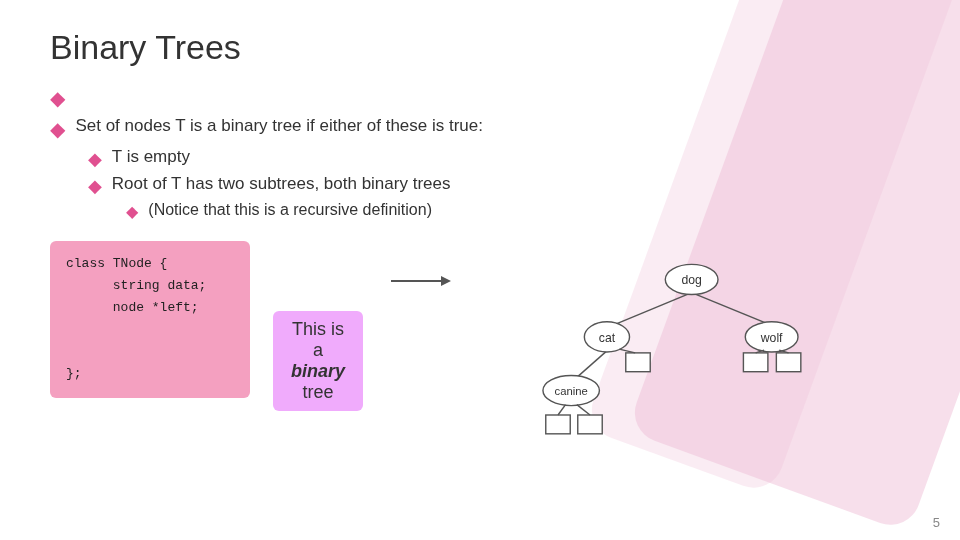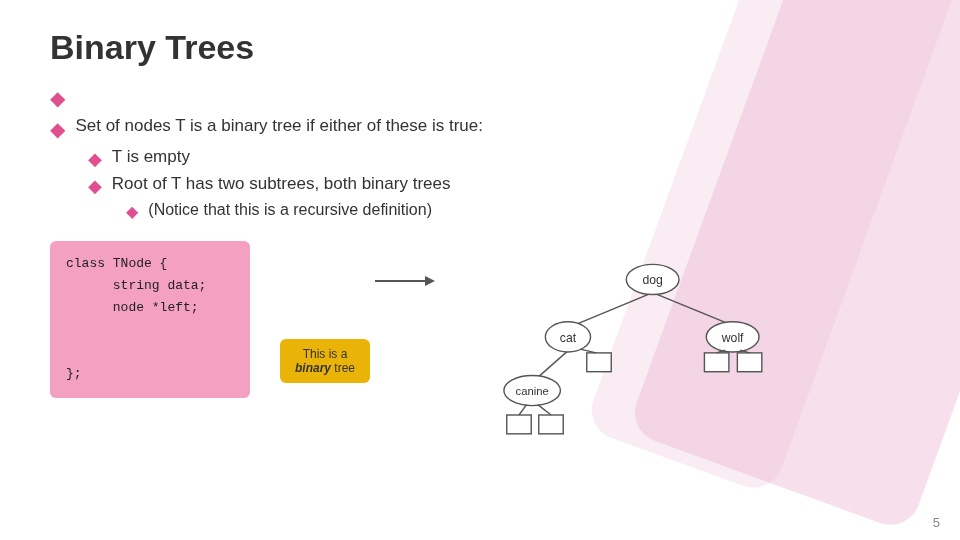--- a/index.html
+++ b/index.html
@@ -41,21 +41,21 @@
     }
 
     .content {
       position: relative;
       z-index: 1;
       padding: 28px 50px 20px 50px;
     }
 
     h1 {
       font-size: 34px;
-      font-weight: 700;
+      font-weight: 400;
       color: #333;
       margin-bottom: 18px;
     }
 
     .bullet-level1 {
       display: flex;
       align-items: flex-start;
       margin-bottom: 6px;
       font-size: 17px;
       color: #333;
@@ -104,40 +104,40 @@
     }
 
     em {
       font-style: italic;
     }
 
     .bottom-section {
       display: flex;
       margin-top: 20px;
       align-items: flex-start;
+      gap: 23px;
     }
 
     .code-block {
       background: #f4a0c0;
       border-radius: 6px;
       padding: 12px 16px;
       font-family: 'Courier New', monospace;
       font-size: 13px;
       color: #222;
       min-width: 200px;
       line-height: 1.7;
     }
 
     .this-is-label {
-      background: #eab308;
+      background: #f0abfc;
       border-radius: 6px;
       padding: 8px 14px;
-      font-size: 12px;
-      color: #333;
-      margin-left: 30px;
+      font-size: 18px;
+      color: #333;
       margin-top: 20px;
       text-align: center;
       width: 90px;
       align-self: center;
     }
 
     .tree-diagram {
       margin-left: 20px;
       margin-top: 5px;
       position: relative;

